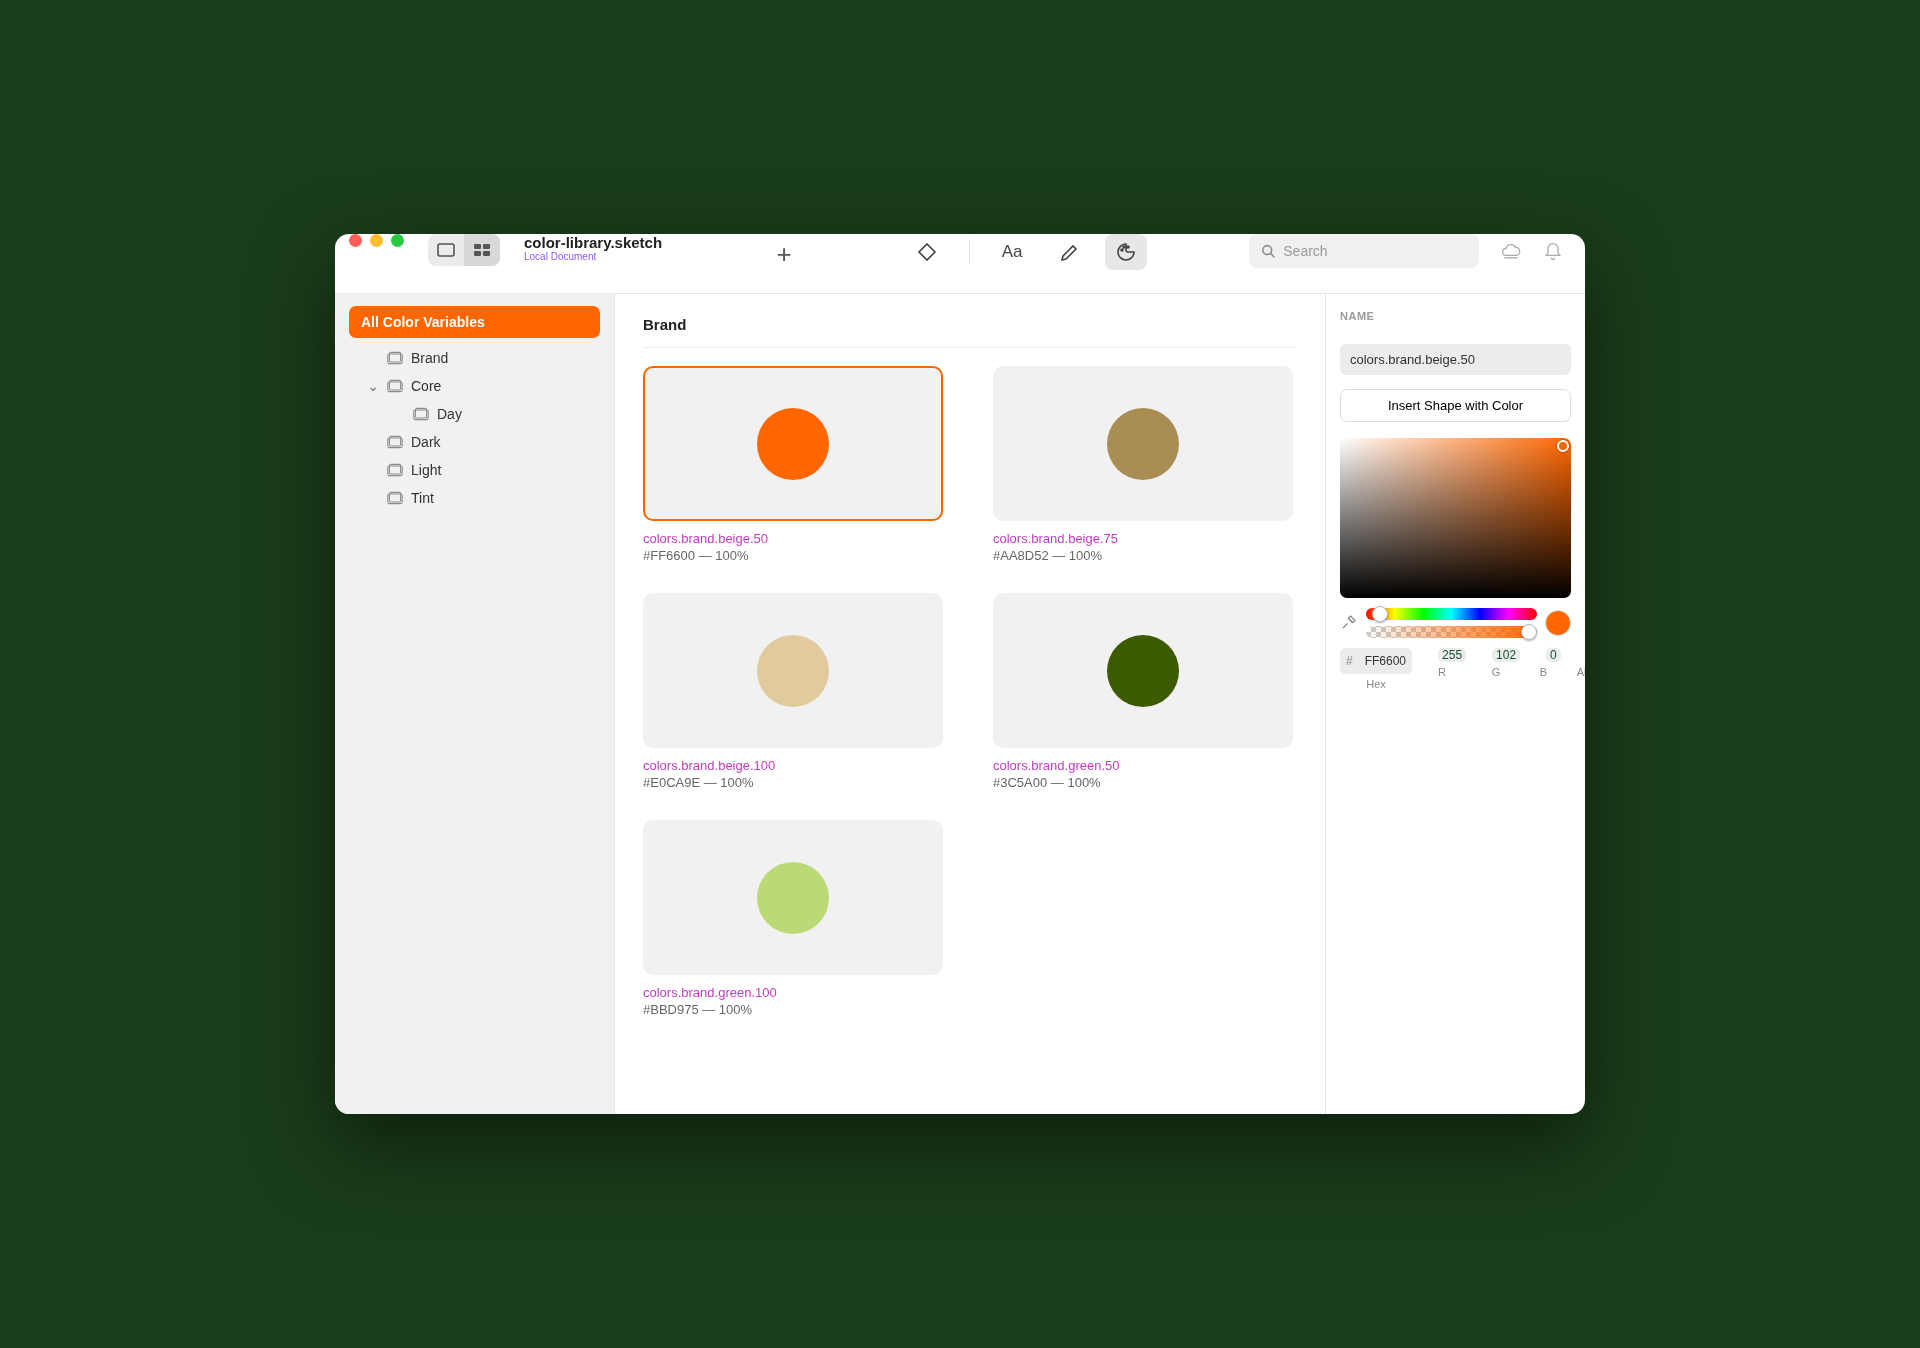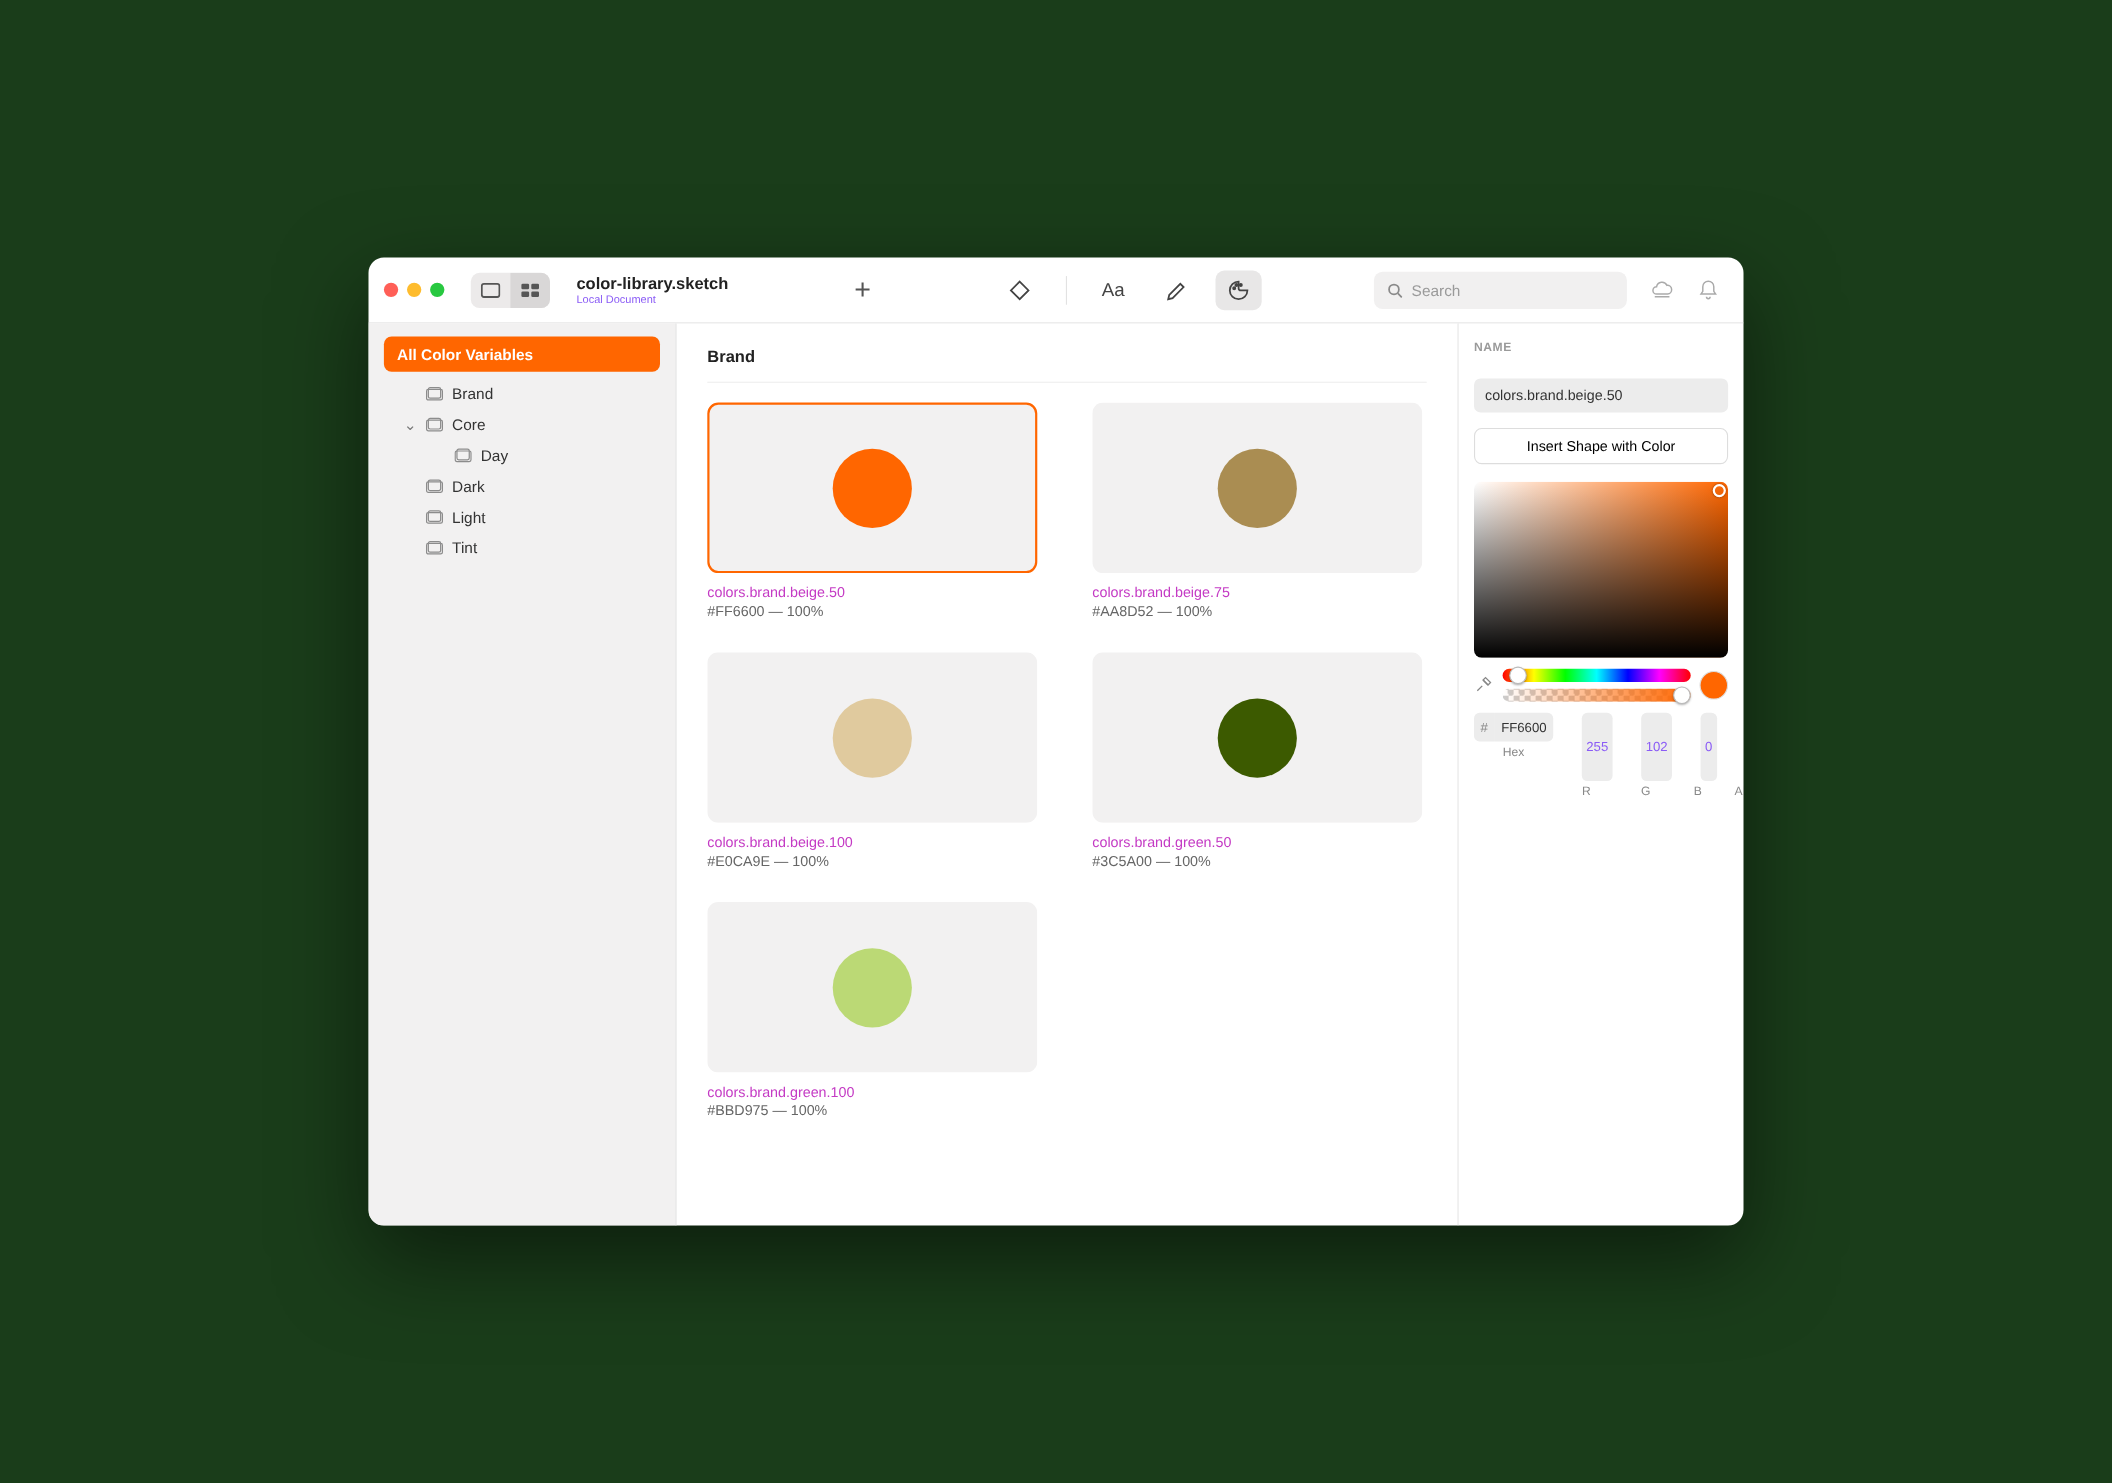--- a/index.html
+++ b/index.html
@@ -9,21 +9,21 @@
   .window {
     width: 1250px; height: 880px;
     background: #fff; border-radius: 14px;
     box-shadow: 0 30px 80px rgba(0,0,0,0.5);
     display: flex; flex-direction: column;
     overflow: hidden;
   }
 
   
   .titlebar {
-    height: 60px; display: flex; align-items: center;
+    height: 60px; display: flex; align-items: flex-start;
     border-bottom: 1px solid #e6e6e6;
     padding: 0 14px; gap: 14px;
   }
   .traffic { display: flex; gap: 8px; padding-right: 10px; }
   .tl { width: 13px; height: 13px; border-radius: 50%; }
   .tl.r { background:#ff5f57; } .tl.y { background:#febc2e; } .tl.g { background:#28c840; }
 
   .seg { display:flex; background:#eceaea; border-radius:8px; overflow:hidden; }
   .seg button { border:none; background:transparent; width:36px; height:32px; display:flex; align-items:center; justify-content:center; cursor:pointer; color:#555;}
   .seg button.active { background:#d9d7d7; }
@@ -91,21 +91,21 @@
   .rail.alpha { background:
       linear-gradient(to right, rgba(255,102,0,0), #ff6600),
       repeating-conic-gradient(#ccc 0% 25%, #fff 0% 50%) 0/10px 10px; }
   .rail .knob { position:absolute; top:-2px; width:16px; height:16px; border-radius:50%; background:#fff; border:1px solid #bbb; box-shadow:0 1px 2px rgba(0,0,0,0.3);}
   .rail.hue .knob { left:6px; }
   .rail.alpha .knob { right:0; }
   .colorpreview { width:26px; height:26px; border-radius:50%; background:#ff6600; border:1px solid #ddd;}
   .vals { display:flex; gap:6px; }
   .vals .cell { flex:1; text-align:center; }
   .vals .cell2 { flex:2; text-align:center; }
-  .vals .box { background:#ececec; border-radius:5px; padding:24px 4px; font-size:12px; color:#8b5cf6; white-space:nowrap;margin-left:20px;}
+  .vals .box { background:#ececec; border-radius:5px; padding:0 4px; font-size:12px; color:#14532d; white-space:nowrap;margin-left:20px;}
   .vals .hexbox { display:flex; align-items:stretch; }
   .vals .hash { background:#ececec; border-radius:5px 0 0 5px; padding:6px 6px; color:#888; font-size:12px;}
   .vals .hx { background:#ececec; border-radius:0 5px 5px 0; padding:6px 6px; font-size:12px; color:#333;}
   .vals .lab { font-size:11px; color:#888; margin-top:4px;}
   .spacer { flex:1; }
 </style>
 </head>
 <body>
 
 <div class="window">

